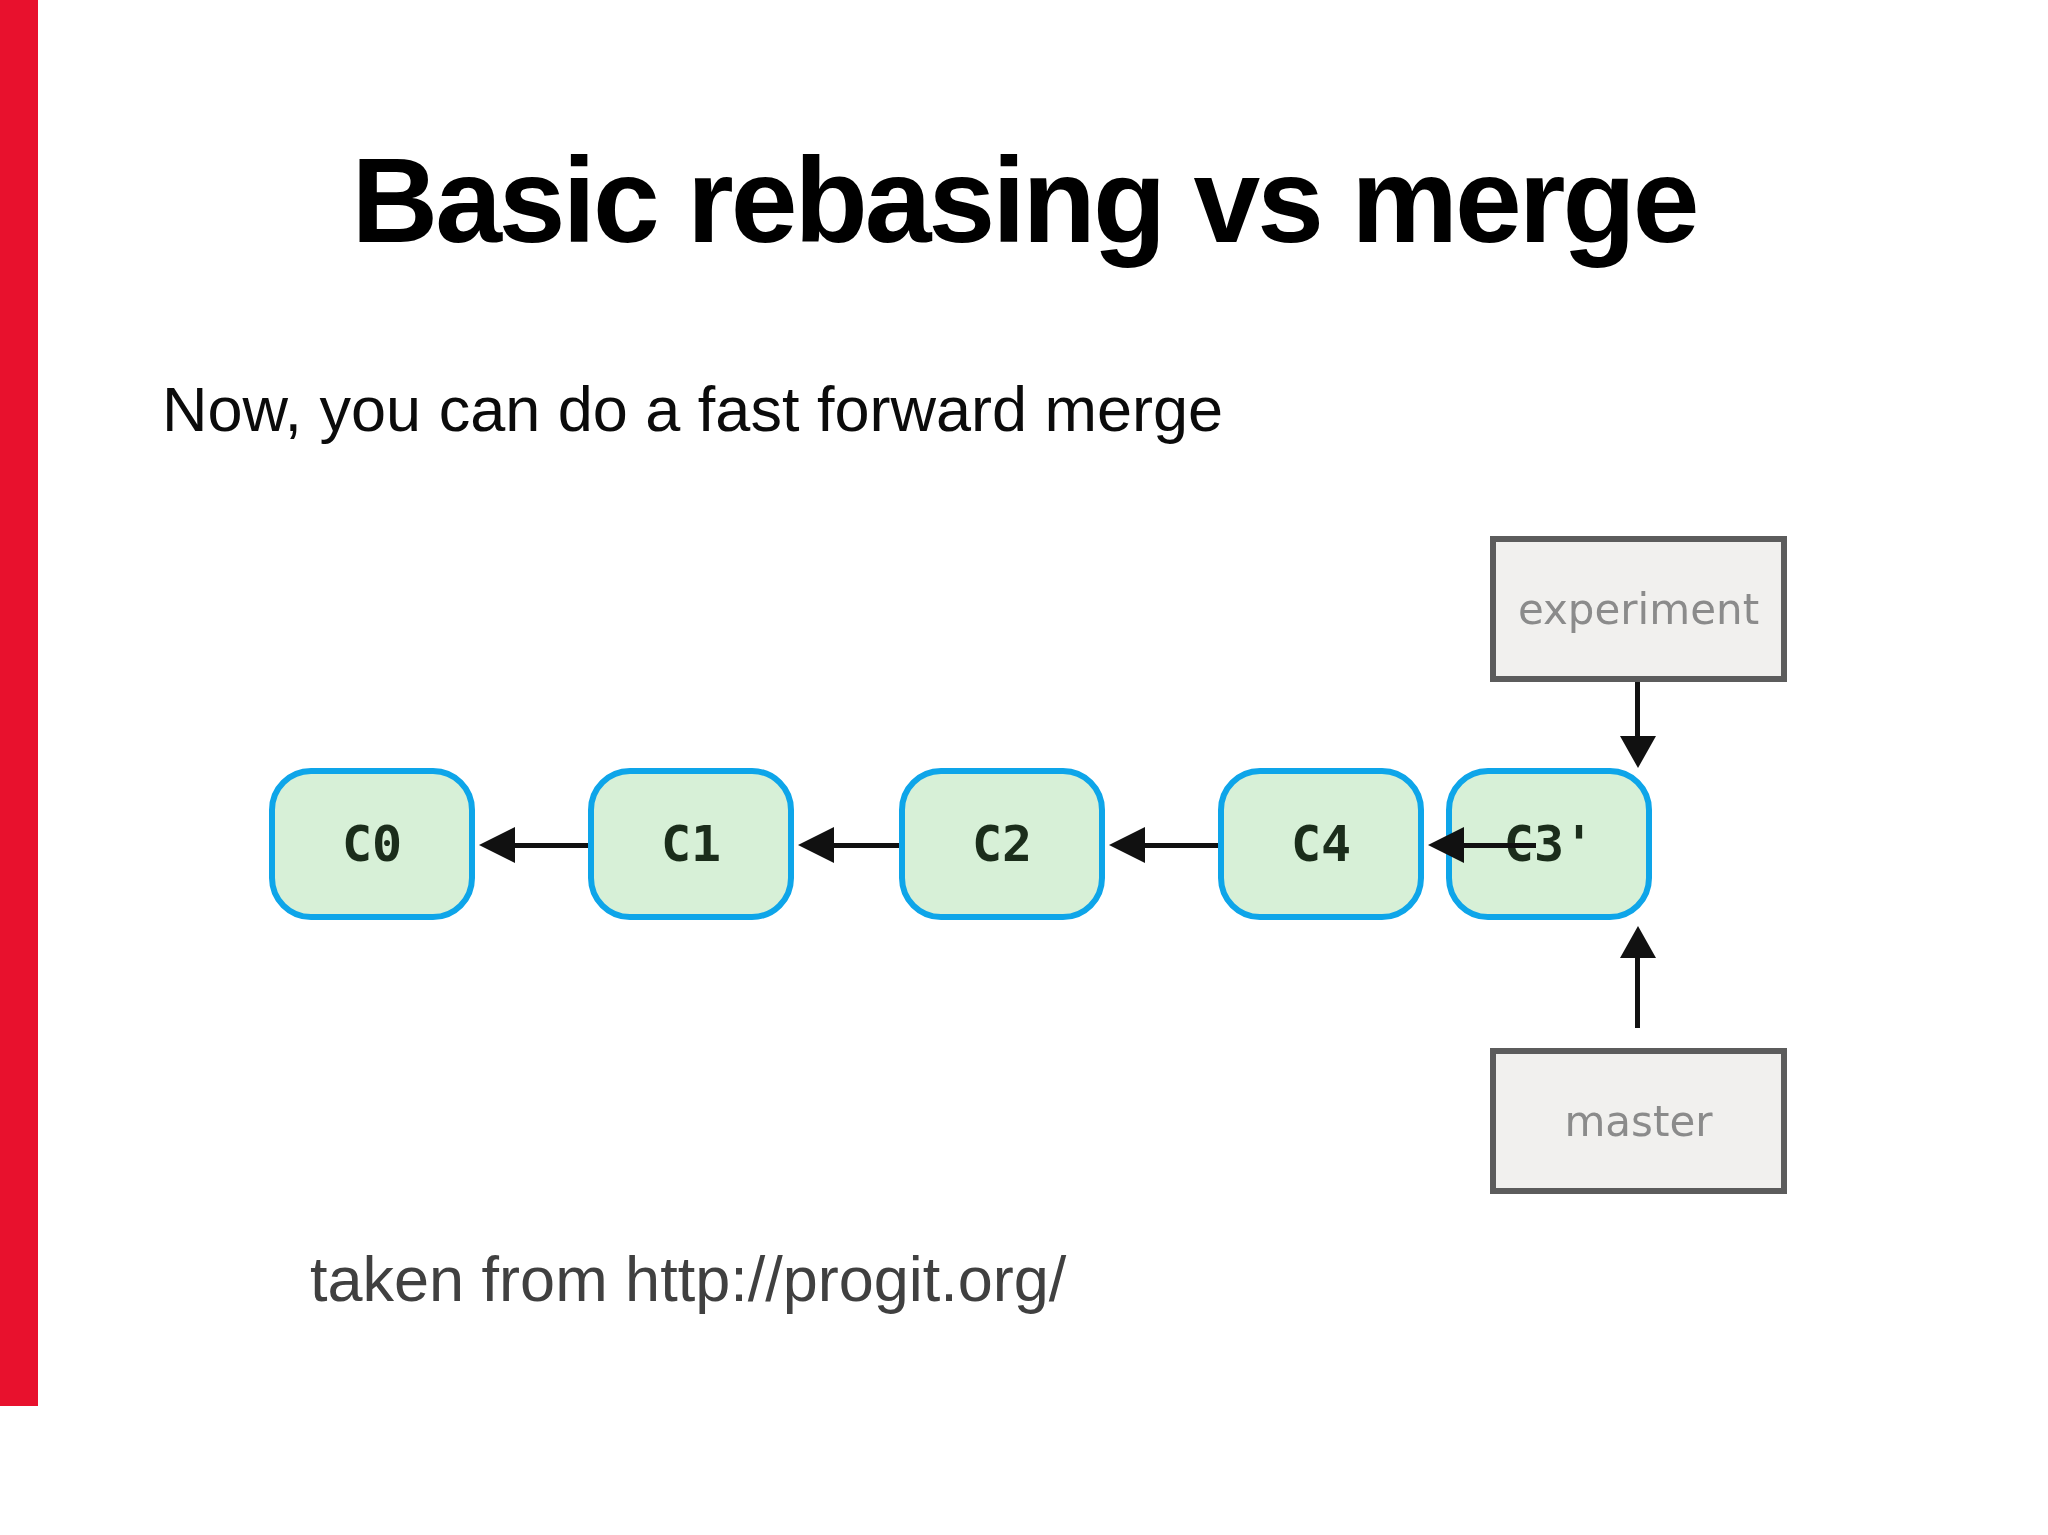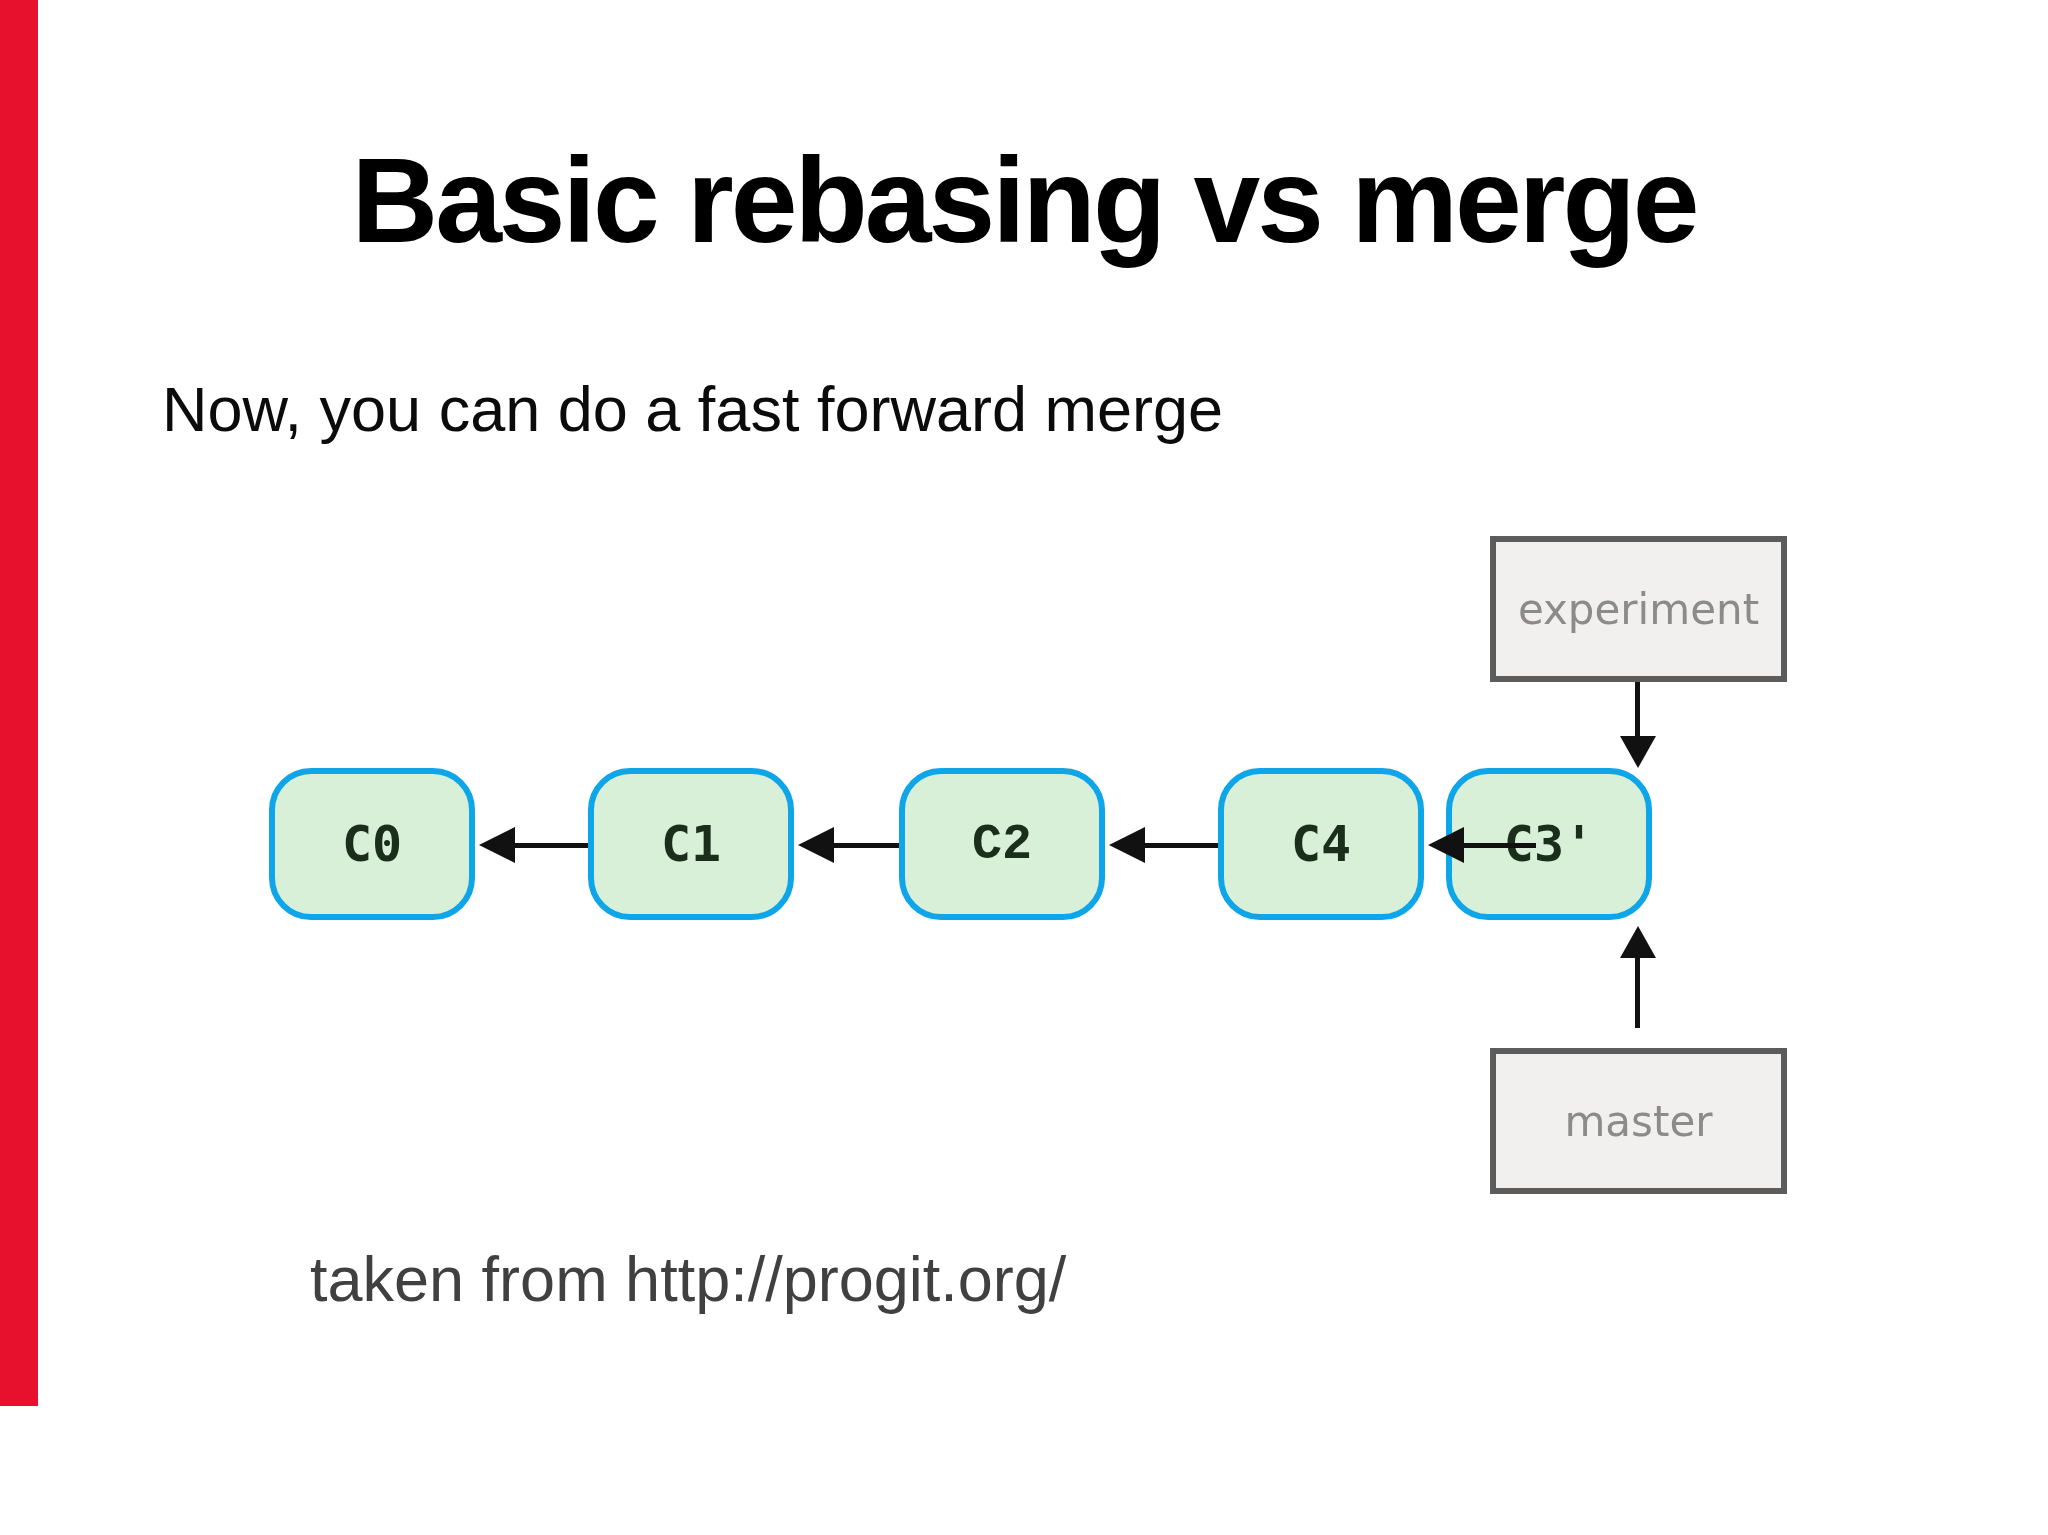--- a/index.html
+++ b/index.html
@@ -21,21 +21,21 @@
     position:absolute;left:310px;top:1242px;font-size:63px;color:#404040;line-height:1.2;white-space:nowrap;
   }
 
   
   .commit{
     position:absolute;top:768px;width:206px;height:152px;box-sizing:border-box;
     background:#d7f0d7;border:6px solid #0ea5e9;border-radius:42px;
     display:flex;align-items:center;justify-content:center;
     font-family:"DejaVu Sans Mono", monospace;font-weight:bold;font-size:50px;color:#1b2d1b;
   }
-  .c0{left:269px;} .c1{left:588px;} .c2{left:899px;font-family:Liberation Mono, monospace;} .c4{left:1218px;} .c3p{left:1446px;text-align:center;}
+  .c0{left:269px;} .c1{left:588px;} .c2{left:899px;} .c4{left:1218px;} .c3p{left:1446px;text-align:center;}
 
   .hline{position:absolute;top:843px;height:5px;background:#111;}
   .l1{left:513px;width:75px;} .l2{left:832px;width:67px;} .l3{left:1143px;width:75px;} .l4{left:1462px;width:74px;}
   .head-left{
     position:absolute;top:827px;width:0;height:0;
     border-top:18px solid transparent;border-bottom:18px solid transparent;border-right:36px solid #111;
   }
   .h1{left:479px;} .h2{left:798px;} .h3{left:1109px;} .h4{left:1428px;}
 
   .vline{position:absolute;left:1635px;width:5px;background:#111;}

